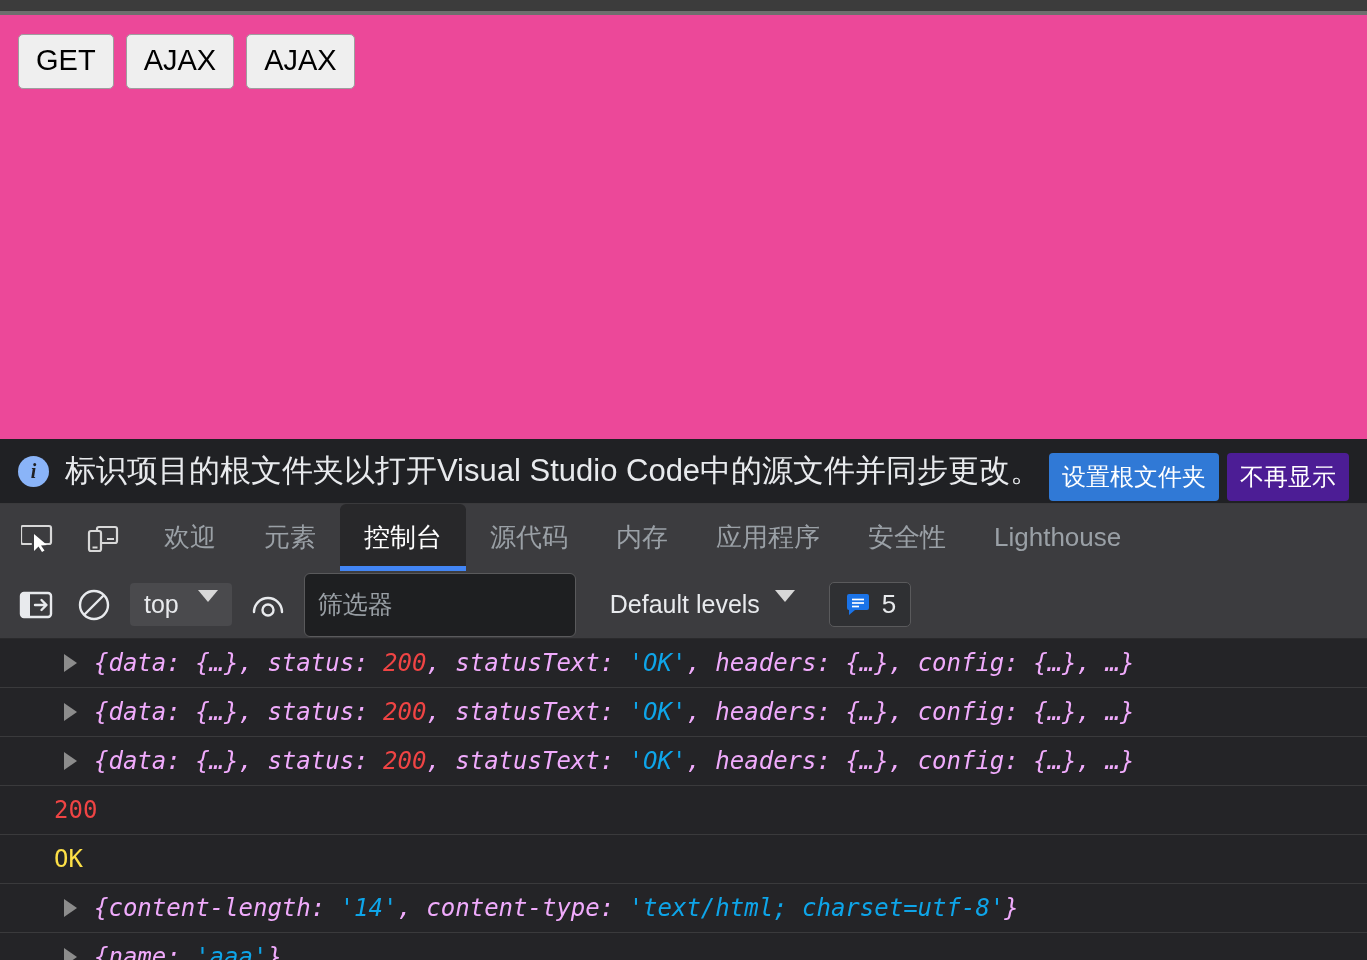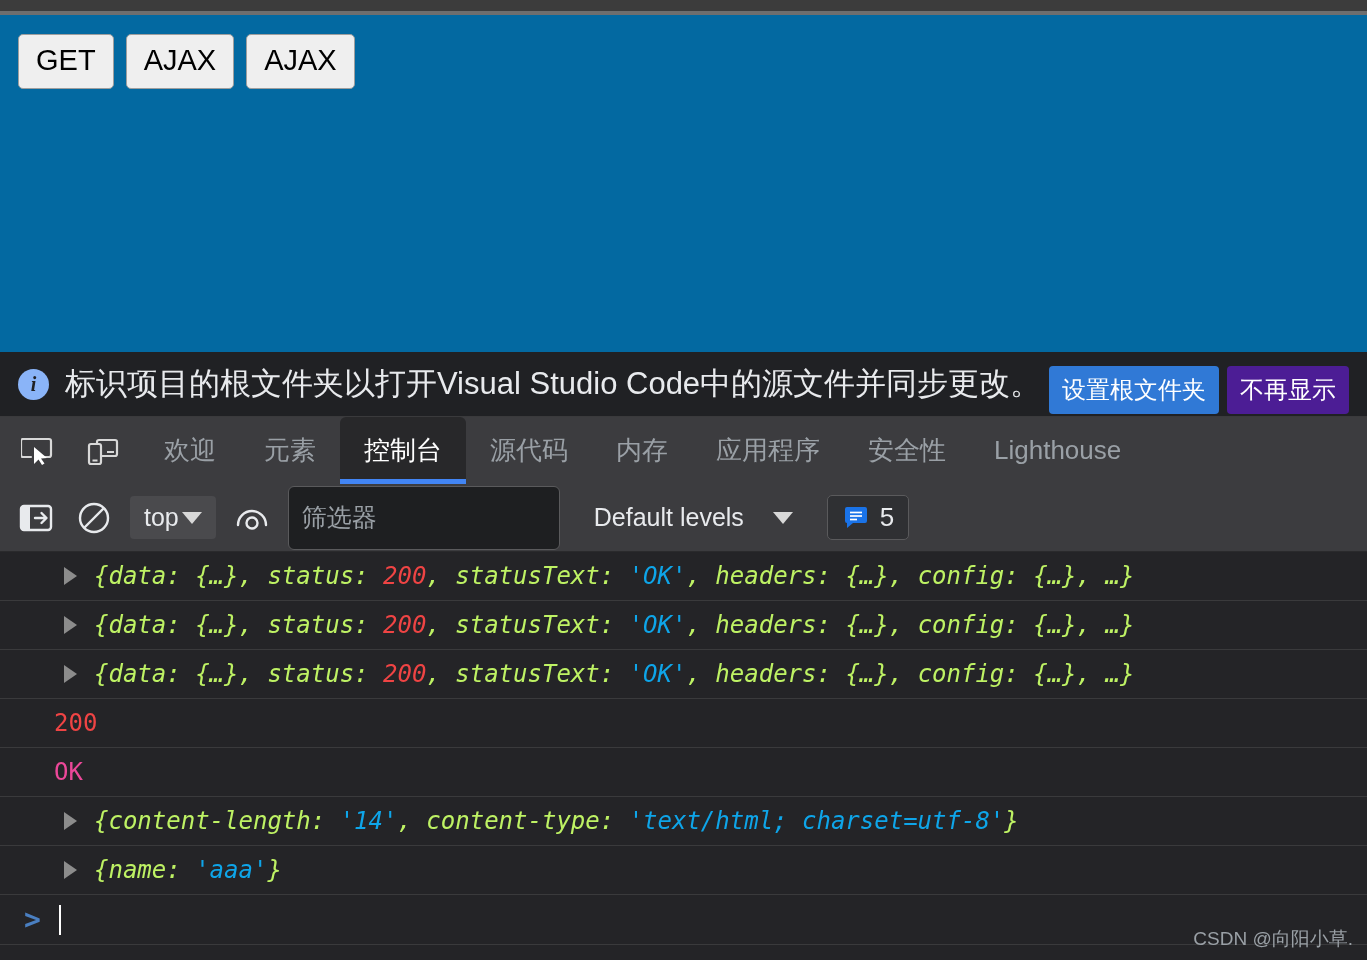--- a/index.html
+++ b/index.html
@@ -6,21 +6,21 @@
   body{
     width:1367px;height:960px;overflow:hidden;
     background:#ffffff;
     font-family:"Liberation Sans","DejaVu Sans",sans-serif;
   }
   
   .chrome-top{height:11px;background:#3c3c3c;}
   .chrome-divider{height:4px;background:#6e6e6e;}
 
   
-  .page{height:337px;background:#0369a1;position:relative;text-decoration:underline;}
+  .page{height:424px;background:#ec4899;position:relative;text-decoration:underline;}
   .btn-row{position:absolute;left:18px;top:19px;display:flex;gap:12px;}
   .pg-btn{
     font-family:"Liberation Sans","DejaVu Sans",sans-serif;
     font-size:29px;line-height:1;
     padding:11px 17px 13px 17px;
     background:#efefef;
     border:1px solid #9e9e9e;
     border-radius:5px;
     color:#000;
     cursor:pointer;
@@ -70,31 +70,31 @@
     content:"";position:absolute;left:0;right:0;bottom:0;height:5px;background:#4285f4;
   }
 
   
   .console-toolbar{
     height:67px;background:#3c3c3f;display:flex;align-items:center;
     padding:0 14px;gap:14px;border-bottom:1px solid #2a2a2c;flex:none;
   }
   .tb-icon{width:44px;height:44px;display:flex;align-items:center;justify-content:center;cursor:pointer;flex:none;}
   .ctx-select{
-    display:flex;align-items:center;gap:3px;background:#4a4a4d;
+    display:flex;align-items:flex-start;gap:19px;background:#4a4a4d;
     border-radius:4px;padding:7px 14px;cursor:pointer;
   }
   .ctx-select .lbl{font-size:25px;color:#e8eaed;}
   .caret{width:0;height:0;border-left:10px solid transparent;border-right:10px solid transparent;border-top:12px solid #d8d8d8;}
   .filter-input{
     width:272px;height:64px;background:#1e1f21;border:1px solid #5a5a5c;border-radius:6px;
     color:#9aa0a6;font-size:25px;display:flex;align-items:center;padding:0 13px;
     box-sizing:border-box;cursor:text;
   }
-  .levels{display:flex;align-items:center;gap:29px;margin-left:20px;cursor:pointer;}
+  .levels{display:flex;gap:15px;margin-left:20px;cursor:pointer;}
   .levels .lbl{font-size:25px;color:#e8eaed;white-space:nowrap;}
   .msg-badge{
     display:flex;align-items:center;gap:10px;background:#2f3033;border:1px solid #5a5a5c;
     border-radius:5px;padding:6px 14px;margin-left:20px;cursor:pointer;
   }
   .msg-badge .count{font-size:26px;color:#e8eaed;}
 
   
   .console-body{flex:1;background:#242427;overflow:hidden;position:relative;}
   .log-row{
@@ -106,22 +106,22 @@
     border-top:9px solid transparent;border-bottom:9px solid transparent;
     border-left:13px solid #8c8c8c;cursor:pointer;
   }
   .log-txt{
     font-family:"DejaVu Sans Mono","Liberation Mono",monospace;
     font-size:24px;font-style:italic;color:#e8f0d8;white-space:pre;margin-left:40px;
   }
   .log-txt.plain{font-style:normal;margin-left:0;}
   .num{color:#ef4444;text-align:center;}
   .str{color:#0ea5e9;text-align:right;}
-  .key{color:#bef264;}
-  .white{color:#ec4899;}
+  .key{color:#f0abfc;}
+  .white{color:#fde047;}
 
   .prompt-row{
     height:49px;display:flex;align-items:center;padding-left:24px;
     border-bottom:1px solid #3a3a3c;
   }
   .chevron{color:#4a7fc1;font-size:28px;font-weight:bold;margin-right:18px;
     font-family:"DejaVu Sans Mono","Liberation Mono",monospace;}
   .caret-bar{width:2px;height:30px;background:#ffffff;}
   .watermark{
     position:absolute;right:14px;bottom:8px;color:#9aa0a6;font-size:19px;

